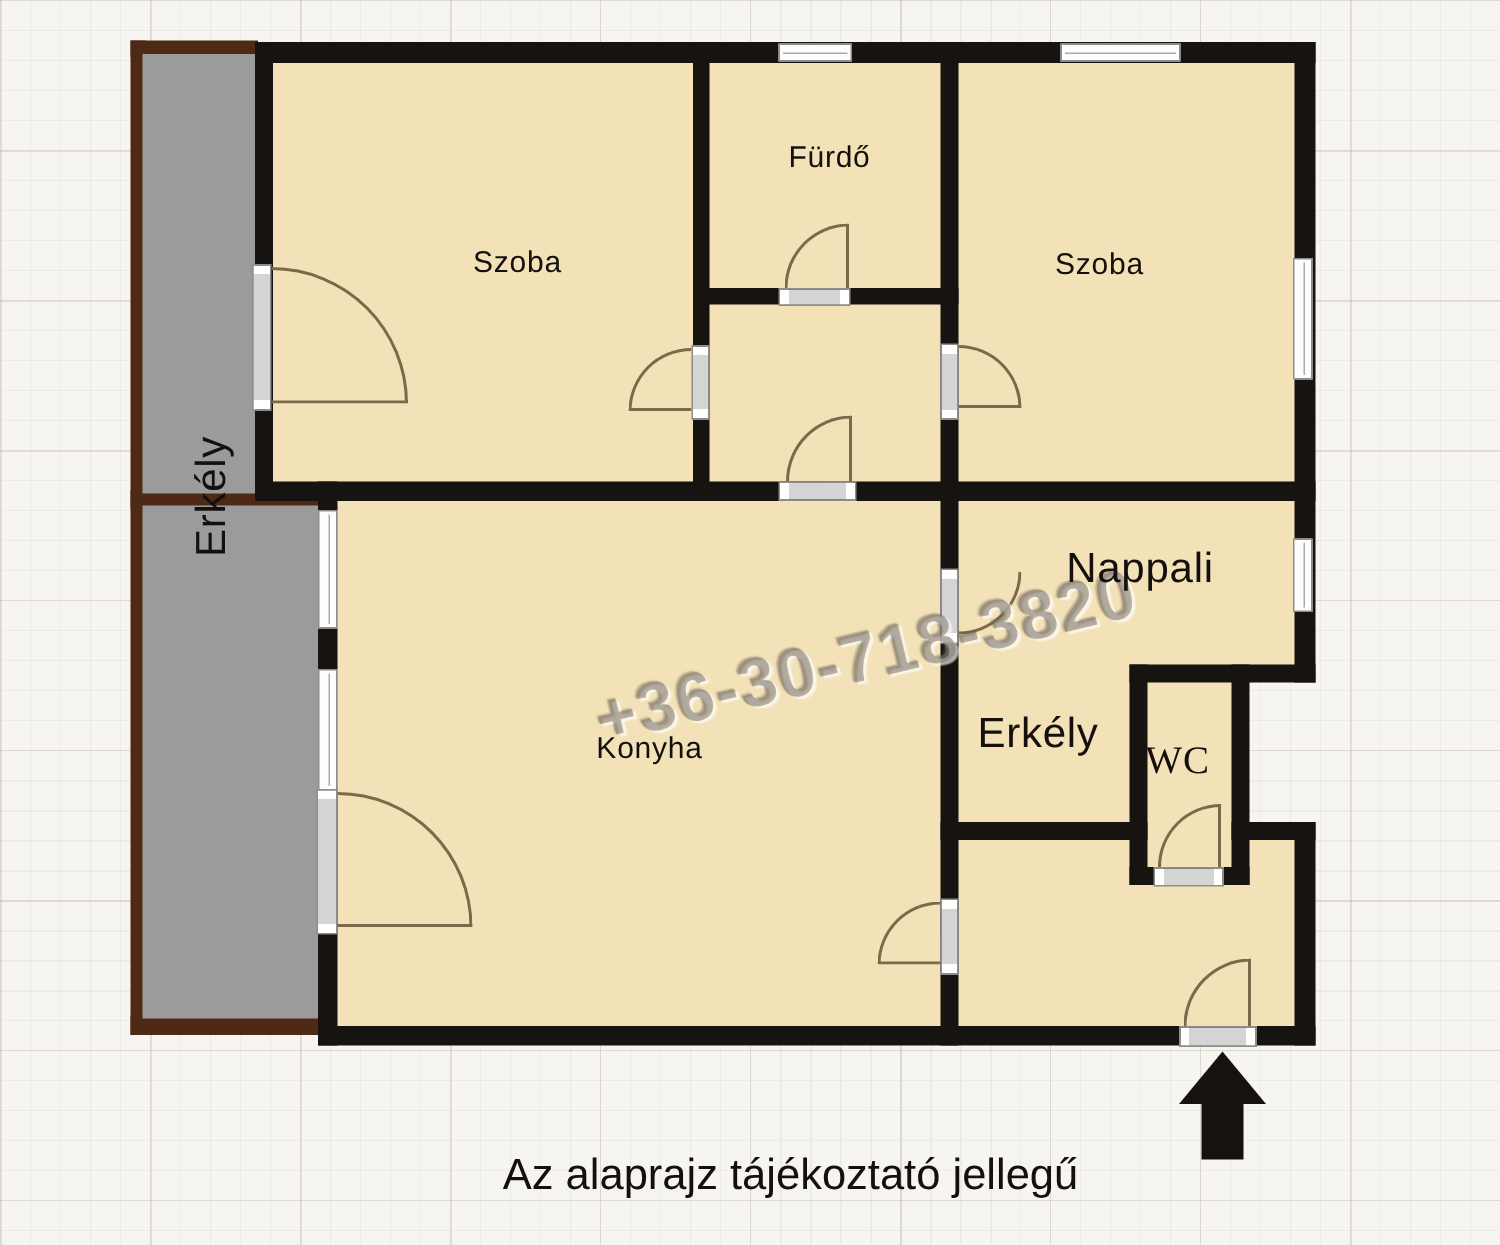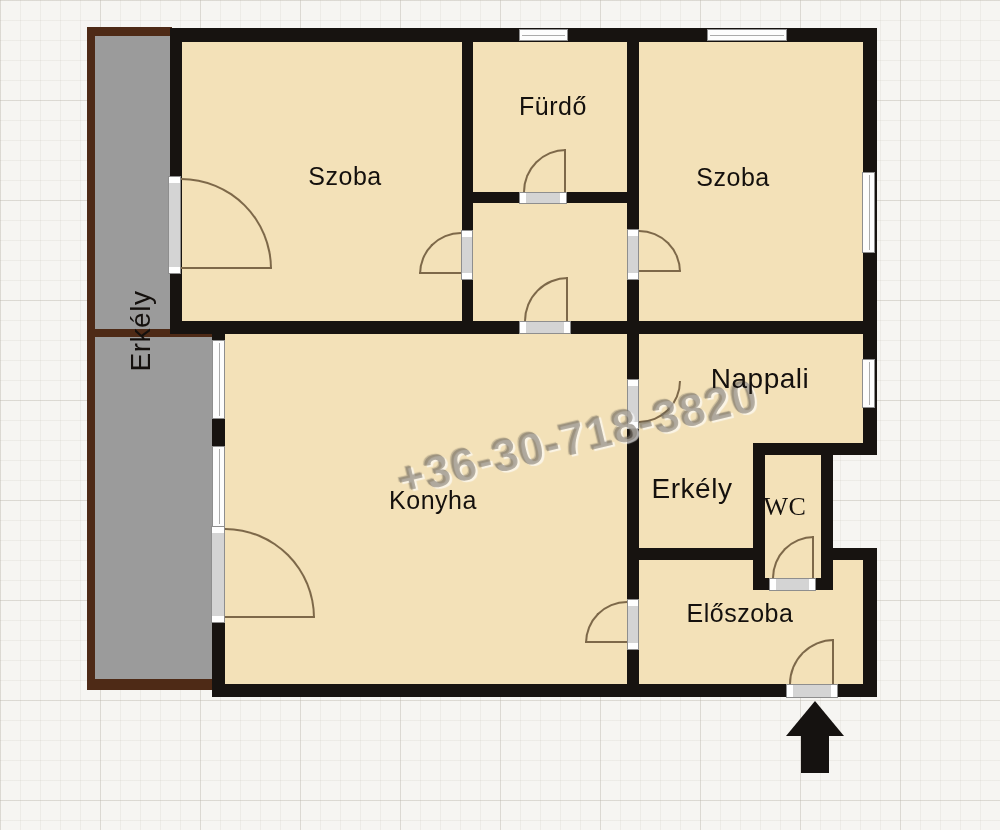--- a/index.html
+++ b/index.html
@@ -23,21 +23,21 @@
   .bal-gray{position:absolute;background:#9b9b9b;z-index:2;}
   .win,.sill{position:absolute;z-index:4;border:1px solid #8e8e8e;box-sizing:border-box;}
   .win{background:#fdfdfd;}
   .win.v::after{content:"";position:absolute;top:2px;bottom:2px;left:50%;width:1px;background:#ababab;}
   .win.h::after{content:"";position:absolute;left:2px;right:2px;top:50%;height:1px;background:#ababab;}
   .sill.v{background:linear-gradient(to bottom,#ffffff 0 6px,#d4d4d4 6px calc(100% - 6px),#ffffff calc(100% - 6px) 100%);}
   .sill.h{background:linear-gradient(to right,#ffffff 0 6px,#d4d4d4 6px calc(100% - 6px),#ffffff calc(100% - 6px) 100%);}
   .arc{position:absolute;z-index:4;box-sizing:border-box;border:0 solid #7d6849;}
   .lbl{
     position:absolute;z-index:6;color:#14100d;white-space:nowrap;
-    transform:translate(-50%,-50%);font-size:25px;letter-spacing:.5px;
+    transform:translate(-50%,-50%);font-size:20px;letter-spacing:.5px;
   }
   .lbl.md{font-size:28px;}
   .lbl.sm{font-size:26px;font-family:Liberation Serif, serif;}
   .lbl.center{text-align:center;}
   .lbl.rot{transform:translate(-50%,-50%) rotate(-90deg);}
   .watermark{
     position:absolute;z-index:5;white-space:nowrap;
     transform:translate(-50%,-50%) rotate(-13.5deg);
     font-size:46px;font-weight:bold;letter-spacing:1px;
     color:rgba(128,120,110,.55);
@@ -119,22 +119,22 @@
   <div class="arc" style="left:585px;top:601px;width:42px;height:42px;border-top-left-radius:100% 100%;border-top-width:2px;border-left-width:2px;border-bottom-width:2px"></div>
   <div class="arc" style="left:789px;top:639px;width:45px;height:45px;border-top-left-radius:100% 100%;border-top-width:2px;border-left-width:2px;border-right-width:2px"></div>
 
   <div class="lbl" style="left:345px;top:176px">Szoba</div>
   <div class="lbl" style="left:553px;top:106px">Fürdő</div>
   <div class="lbl" style="left:733px;top:177px">Szoba</div>
   <div class="lbl md" style="left:760px;top:379px">Nappali</div>
   <div class="lbl" style="left:433px;top:500px">Konyha</div>
   <div class="lbl md" style="left:692px;top:489px">Erkély</div>
   <div class="lbl sm" style="left:785px;top:507px">WC</div>
-  <div class="lbl" style="left:740px;top:613px">Előszoba</div>
   <div class="lbl md rot" style="left:141px;top:331px">Erkély</div>
 
   <div class="watermark" style="left:577px;top:437px">+36-30-718-3820</div>
 
   <div class="arrow-head" style="left:786px;top:701px"></div>
   <div class="arrow-stem" style="left:801px;top:734px;width:28px;height:39px"></div>
 
+  <div class="caption" style="left:527px;top:784px">Az alaprajz tájékoztató jellegű</div>
 
 </div>
 
 </body></html>

